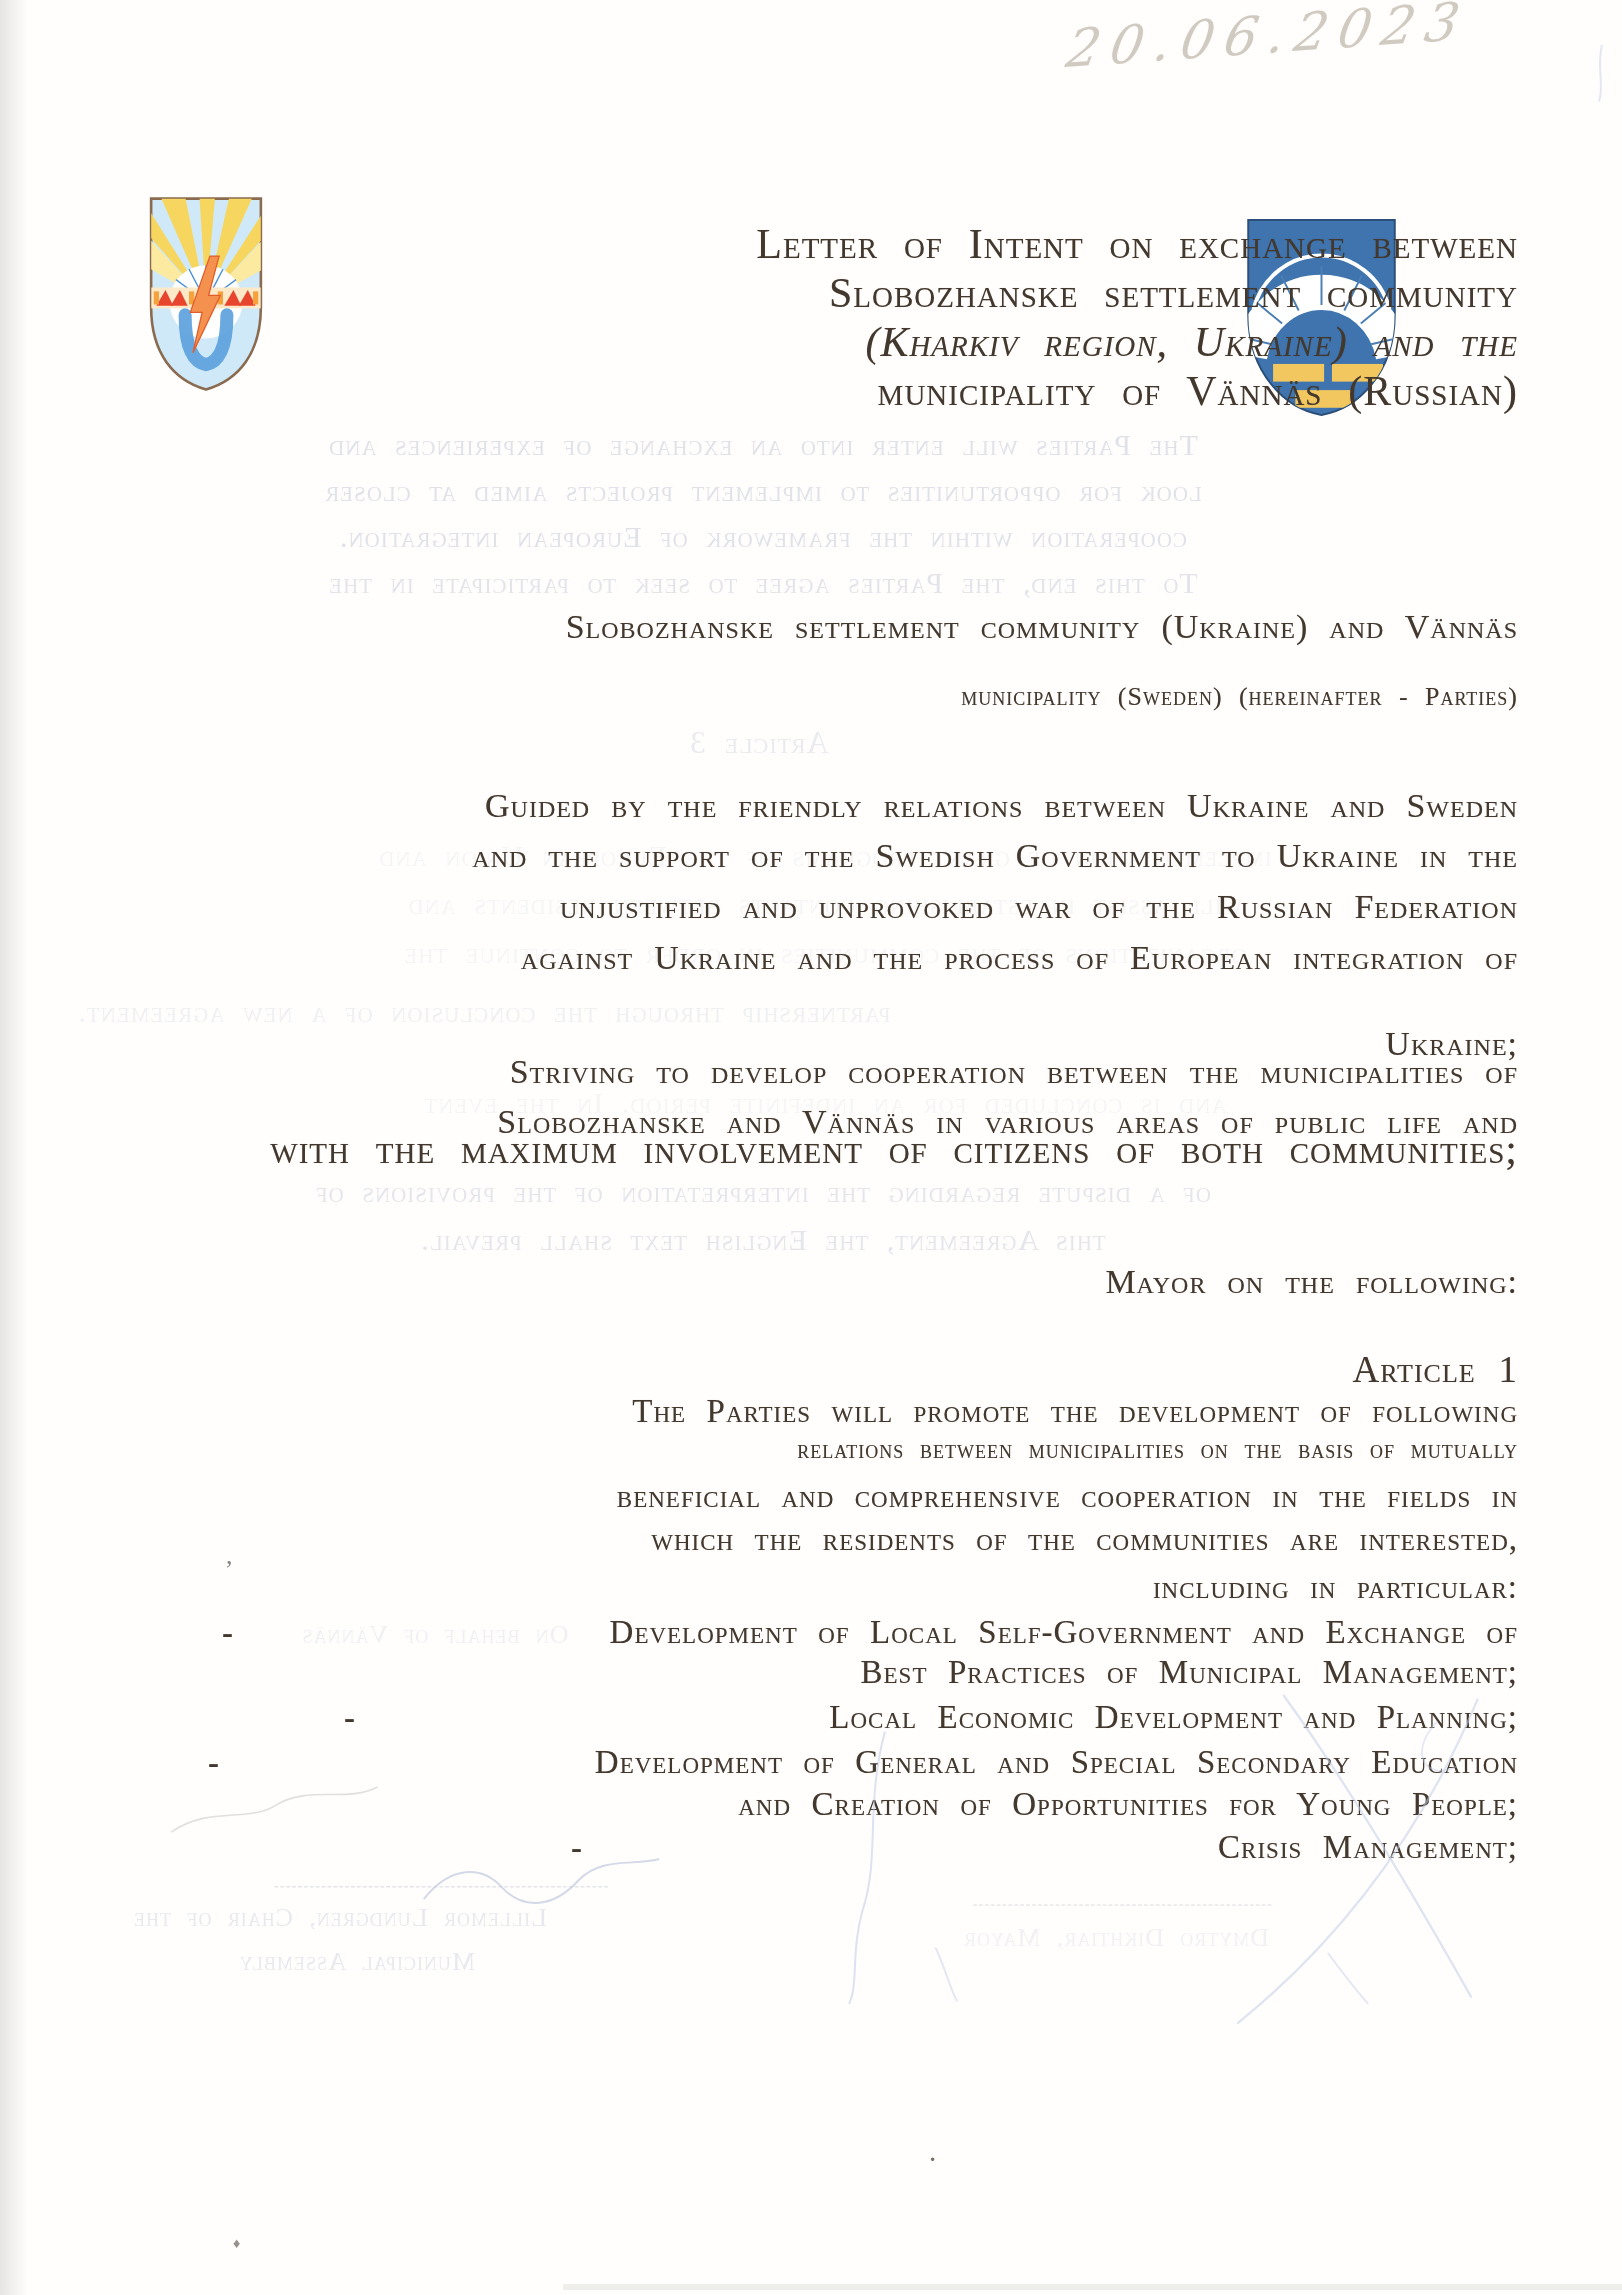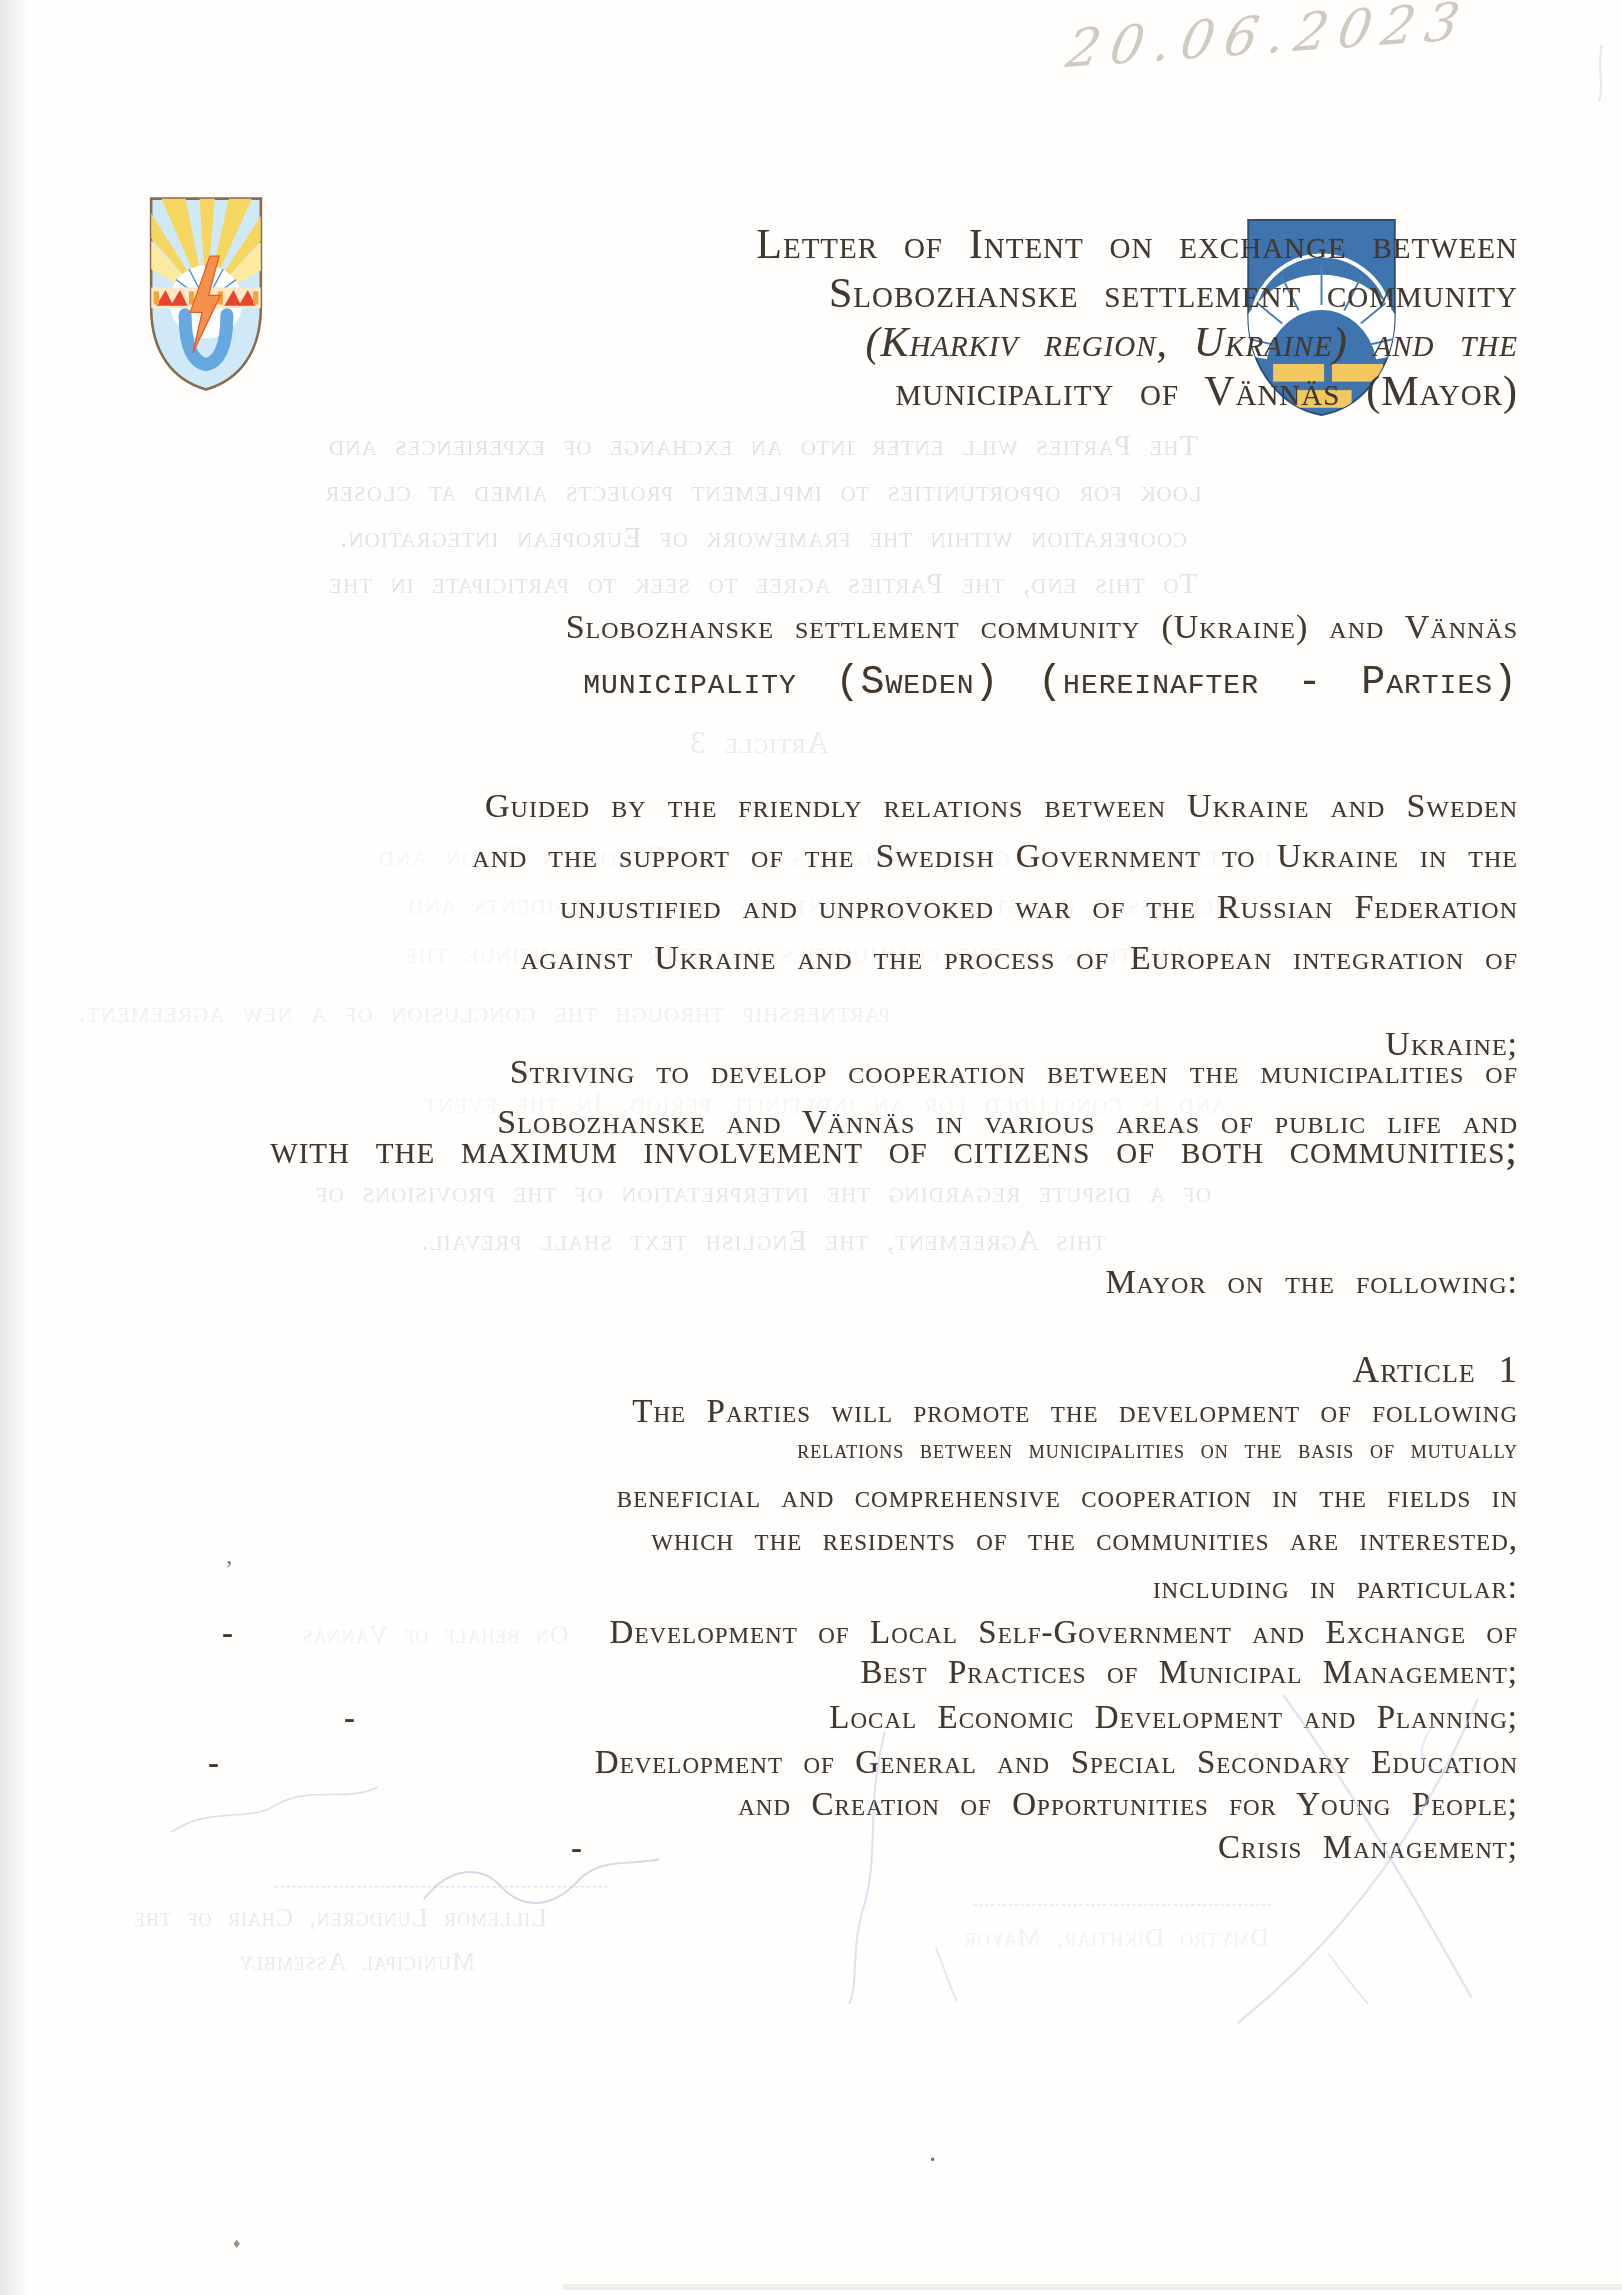--- a/index.html
+++ b/index.html
@@ -162,23 +162,23 @@
       <div class="bleed-line" style="top: 1620px; left: -285px; width: 1440px; font-size: 26px; opacity: 0.14;">On behalf of Vännäs</div>
       <div class="bleed-line" style="top: 1903px; left: -380px; width: 1440px; font-size: 26px; opacity: 0.22;">Lillemor Lundgren, Chair of the</div>
       <div class="bleed-line" style="top: 1947px; left: -363px; width: 1440px; font-size: 26px; opacity: 0.22;">Municipal Assembly</div>
       <div class="bleed-line" style="top: 1923px; left: 396px; width: 1440px; font-size: 26px; opacity: 0.13;">Dmytro Dikhtiar, Mayor</div>
     </div>
 
   <div id="lines-layer">
       <div class="fline" style="top: 220px; font-size: 42px;">Letter of Intent on exchange between</div>
       <div class="fline" style="top: 269px; font-size: 42px;">Slobozhanske settlement community</div>
       <div class="fline" style="top: 318px; font-size: 42px; font-style: italic;">(Kharkiv region, Ukraine) and the</div>
-      <div class="fline" style="top: 367px; font-size: 42px;">municipality of Vännäs (Mayor)</div>
+      <div class="fline" style="top: 367px; font-size: 42px;">municipality of Vännäs (Russian)</div>
       <div class="fline" style="top: 607px; font-size: 34px;">Slobozhanske settlement community (Ukraine) and Vännäs</div>
-      <div class="fline" style="top: 660px; font-size: 40px; font-family: Liberation Mono, monospace;">municipality (Sweden) (hereinafter - Parties)</div>
+      <div class="fline" style="top: 682px; font-size: 26px;">municipality (Sweden) (hereinafter - Parties)</div>
       <div class="fline" style="top: 786px; font-size: 34px;">Guided by the friendly relations between Ukraine and Sweden</div>
       <div class="fline" style="top: 836px; font-size: 34px;">and the support of the Swedish Government to Ukraine in the</div>
       <div class="fline" style="top: 887px; font-size: 34px;">unjustified and unprovoked war of the Russian Federation</div>
       <div class="fline" style="top: 938px; font-size: 34px;">against Ukraine and the process of European integration of</div>
       <div class="fline" style="top: 1024px; font-size: 34px;">Ukraine;</div>
       <div class="fline" style="top: 1052px; font-size: 34px;">Striving to develop cooperation between the municipalities of</div>
       <div class="fline" style="top: 1102px; font-size: 34px;">Slobozhanske and Vännäs in various areas of public life and</div>
       <div class="fline" style="top: 1125px; font-size: 42px;">with the maximum involvement of citizens of both communities;</div>
       <div class="fline" style="top: 1262px; font-size: 34px;">Mayor on the following:</div>
       <div class="fline" style="top: 1349px; font-size: 37px;">Article 1</div>

